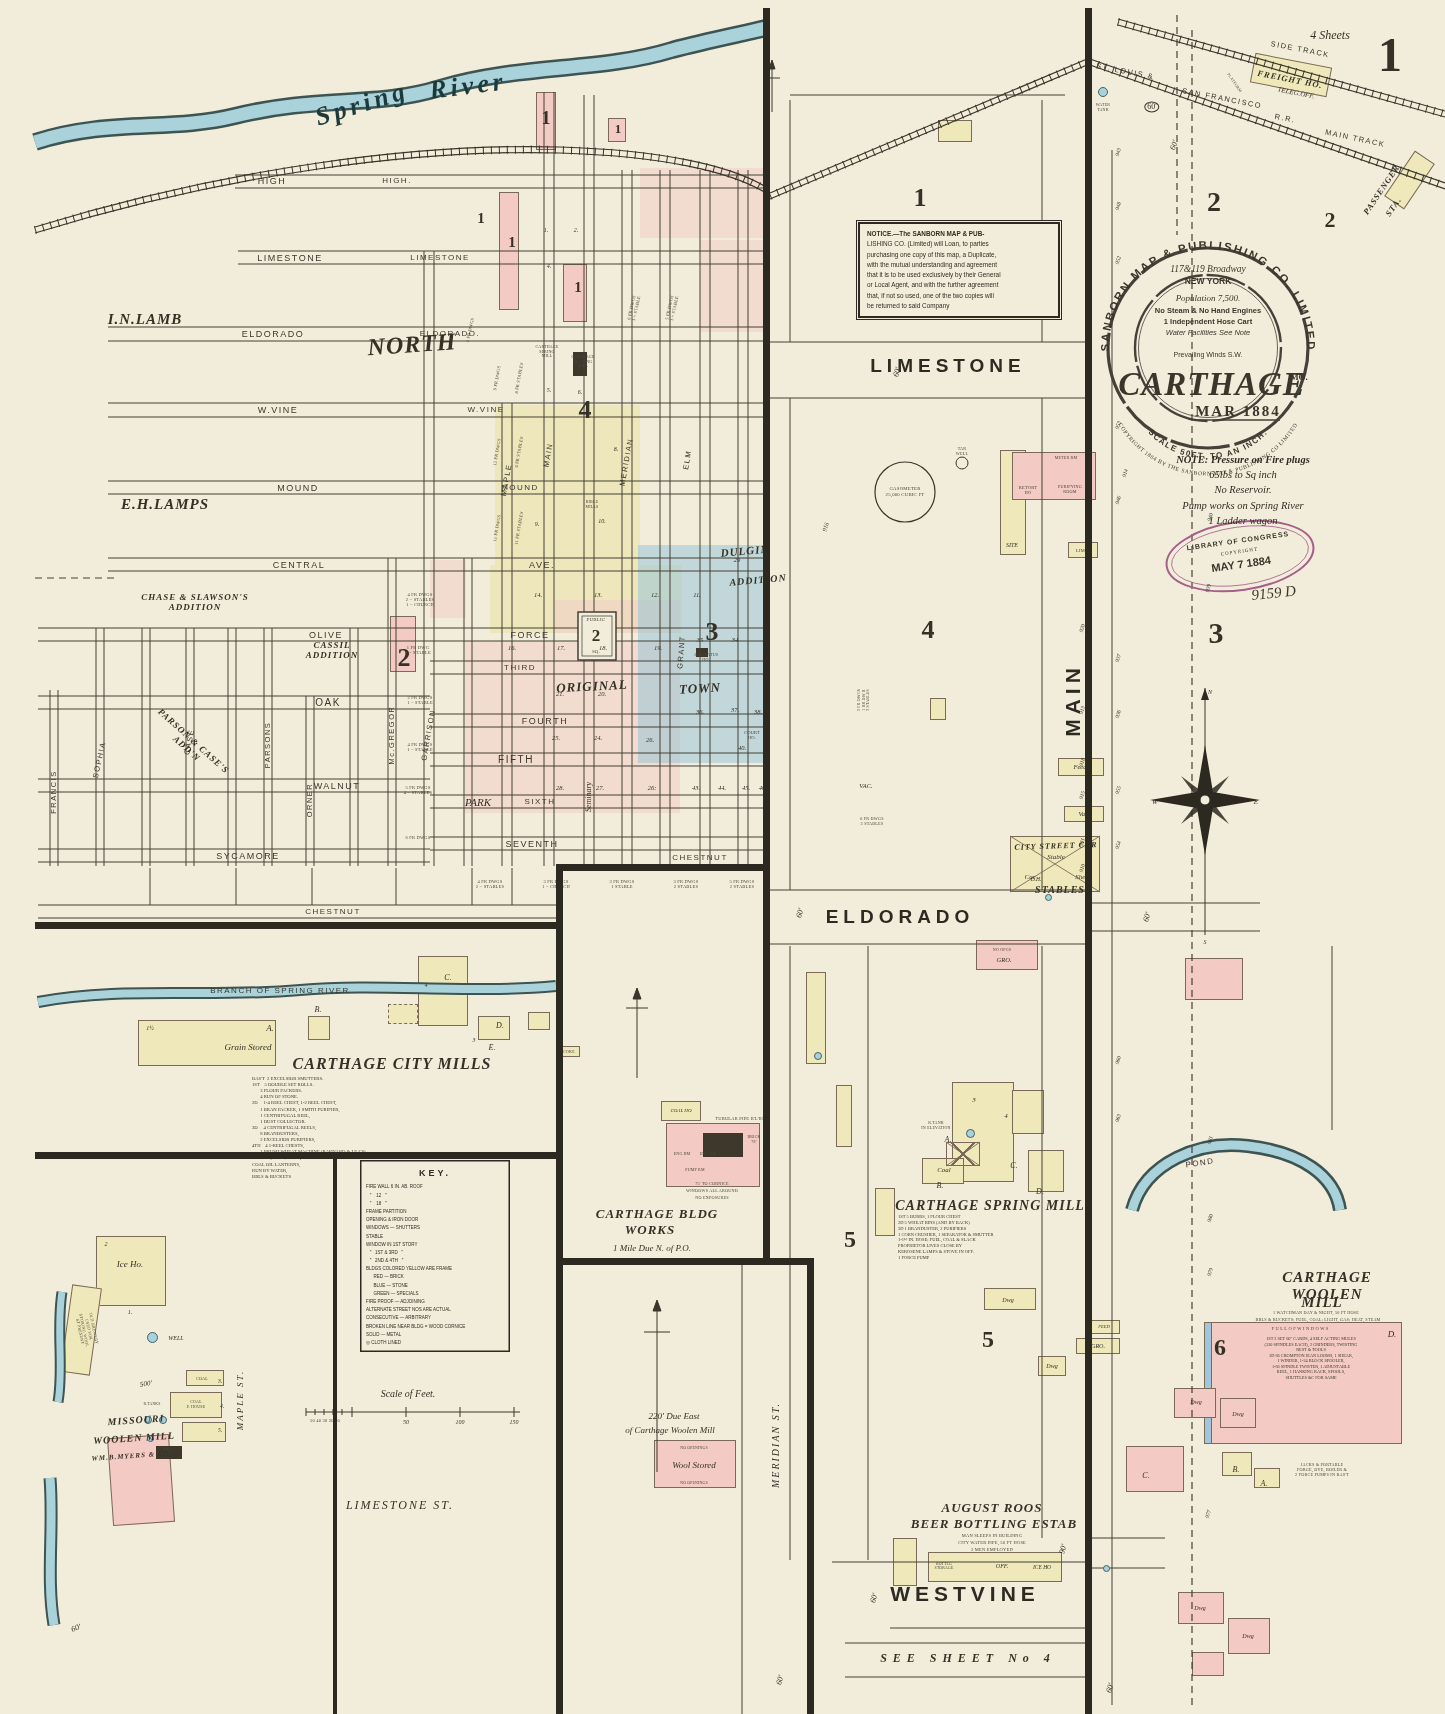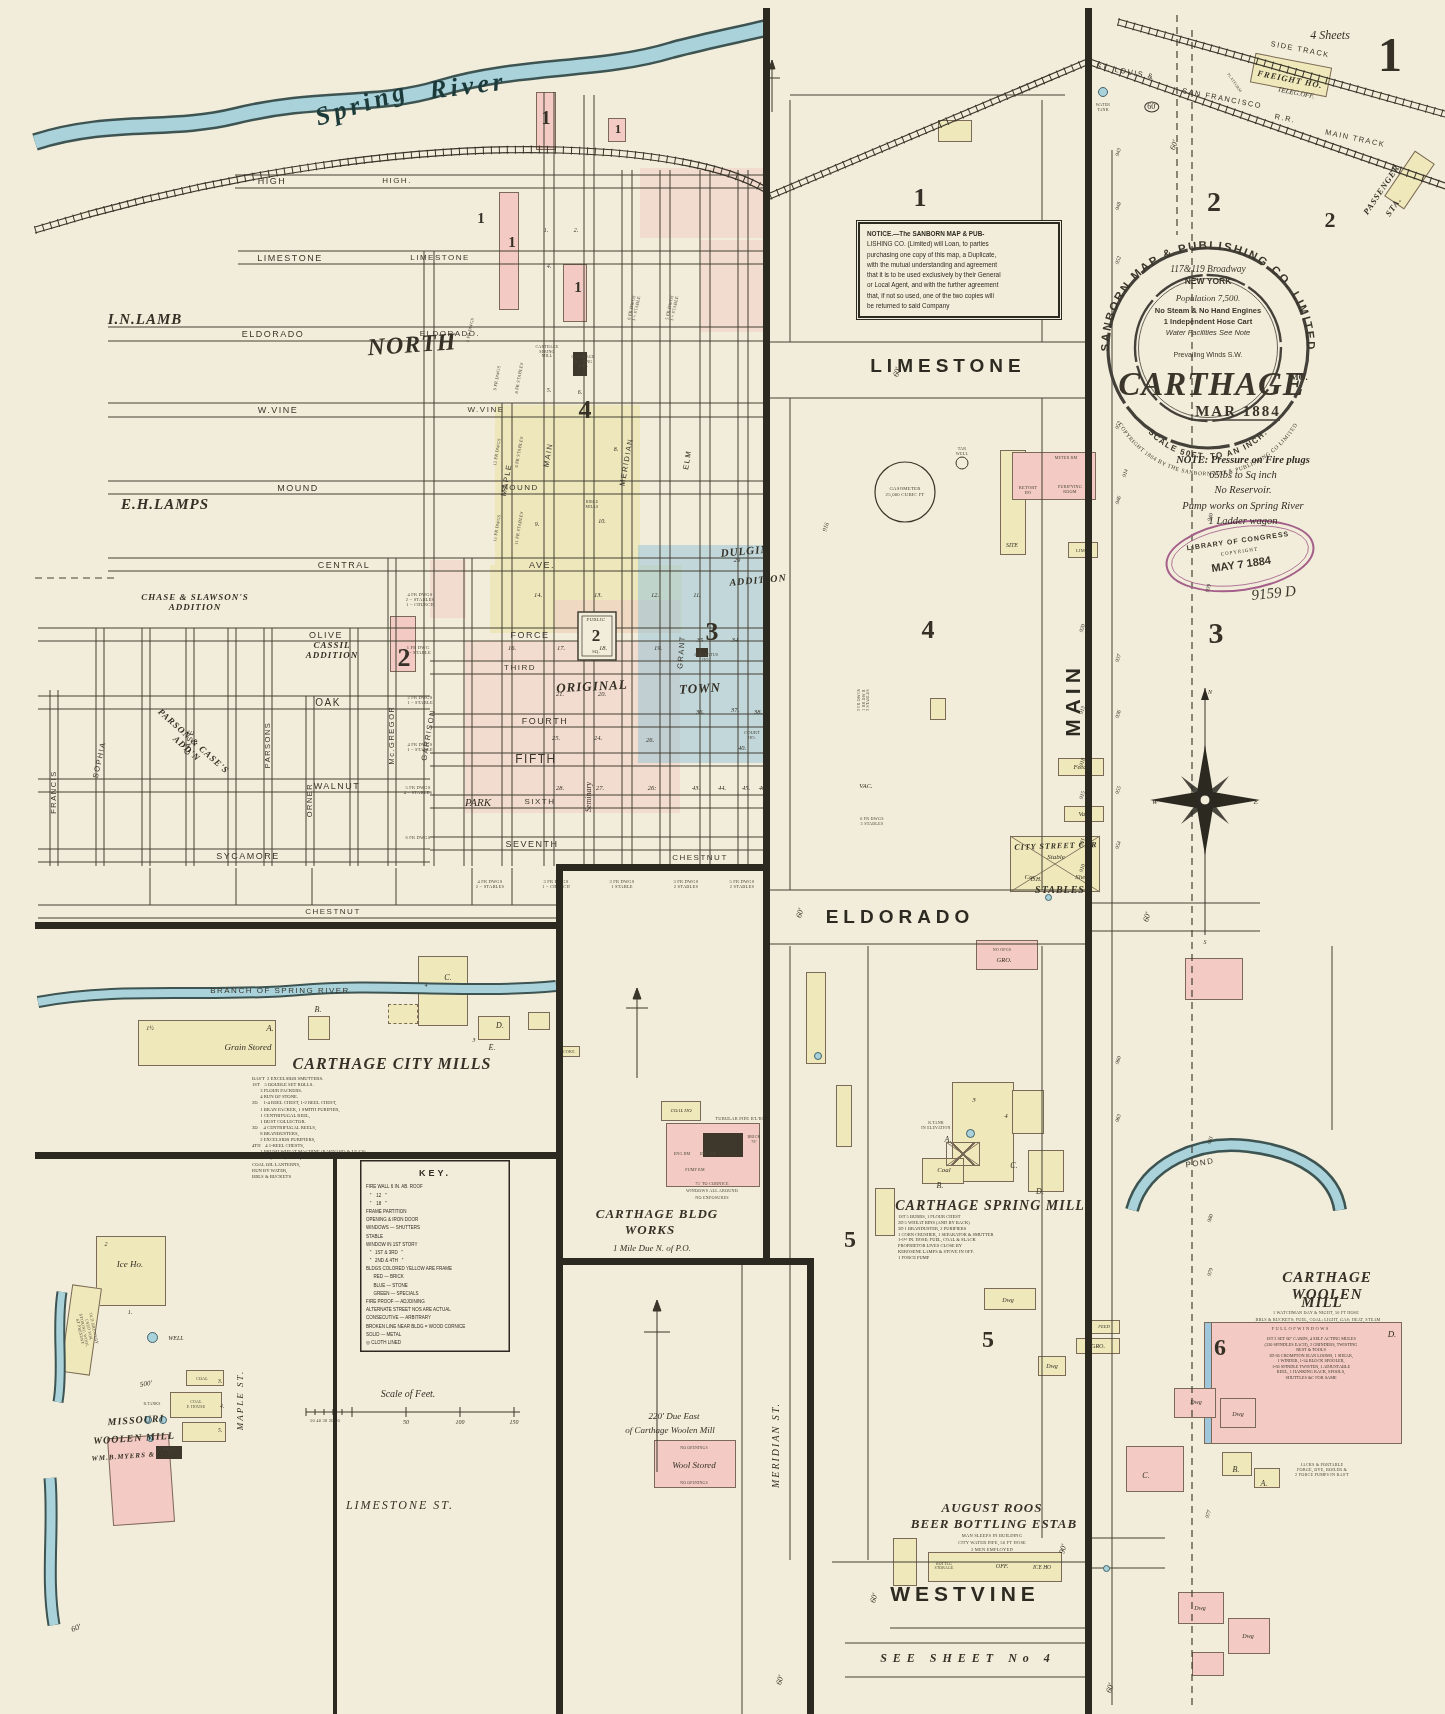--- a/index.html
+++ b/index.html
@@ -284,28 +284,28 @@
       <div class="lbl street" style="left: 272px; top: 181px; font-size: 9px; transform: translate(-50%, -50%);">HIGH</div>
       <div class="lbl street" style="left: 397px; top: 181px; font-size: 8px; transform: translate(-50%, -50%);">HIGH.</div>
       <div class="lbl street" style="left: 290px; top: 258px; font-size: 9px; transform: translate(-50%, -50%);">LIMESTONE</div>
       <div class="lbl street" style="left: 440px; top: 258px; font-size: 8px; transform: translate(-50%, -50%);">LIMESTONE</div>
       <div class="lbl street" style="left: 273px; top: 334px; font-size: 9px; transform: translate(-50%, -50%);">ELDORADO</div>
       <div class="lbl street" style="left: 450px; top: 334px; font-size: 8px; transform: translate(-50%, -50%);">ELDORADO.</div>
       <div class="lbl street" style="left: 278px; top: 410px; font-size: 9px; transform: translate(-50%, -50%);">W.VINE</div>
       <div class="lbl street" style="left: 486px; top: 410px; font-size: 8px; transform: translate(-50%, -50%);">W.VINE</div>
       <div class="lbl street" style="left: 298px; top: 488px; font-size: 9px; transform: translate(-50%, -50%);">MOUND</div>
       <div class="lbl street" style="left: 520px; top: 488px; font-size: 8px; transform: translate(-50%, -50%);">MOUND</div>
-      <div class="lbl street" style="left: 299px; top: 565px; font-size: 9px; transform: translate(-50%, -50%); margin-left: 45px;">CENTRAL</div>
+      <div class="lbl street" style="left: 299px; top: 565px; font-size: 9px; transform: translate(-50%, -50%);">CENTRAL</div>
       <div class="lbl street" style="left: 542px; top: 565px; font-size: 9px; transform: translate(-50%, -50%);">AVE.</div>
       <div class="lbl street" style="left: 326px; top: 635px; font-size: 9px; transform: translate(-50%, -50%);">OLIVE</div>
       <div class="lbl street" style="left: 530px; top: 635px; font-size: 9px; transform: translate(-50%, -50%);">FORCE</div>
       <div class="lbl street" style="left: 520px; top: 668px; font-size: 8px; transform: translate(-50%, -50%);">THIRD</div>
       <div class="lbl street" style="left: 328px; top: 703px; font-size: 10px; transform: translate(-50%, -50%);">OAK</div>
       <div class="lbl street" style="left: 545px; top: 721px; font-size: 9px; transform: translate(-50%, -50%);">FOURTH</div>
-      <div class="lbl street" style="left: 536px; top: 760px; font-size: 12px; transform: translate(-50%, -50%);">FIFTH</div>
+      <div class="lbl street" style="left: 516px; top: 760px; font-size: 10px; transform: translate(-50%, -50%);">FIFTH</div>
       <div class="lbl street" style="left: 337px; top: 786px; font-size: 9px; transform: translate(-50%, -50%);">WALNUT</div>
       <div class="lbl street" style="left: 540px; top: 802px; font-size: 8px; transform: translate(-50%, -50%);">SIXTH</div>
       <div class="lbl street" style="left: 532px; top: 844px; font-size: 9px; transform: translate(-50%, -50%);">SEVENTH</div>
       <div class="lbl street" style="left: 248px; top: 856px; font-size: 9px; transform: translate(-50%, -50%);">SYCAMORE</div>
       <div class="lbl street" style="left: 700px; top: 858px; font-size: 8px; transform: translate(-50%, -50%);">CHESTNUT</div>
       <div class="lbl street" style="left: 333px; top: 912px; font-size: 8px; transform: translate(-50%, -50%);">CHESTNUT</div>
       <div class="lbl script" style="left: 478px; top: 802px; font-size: 11px; transform: translate(-50%, -50%);">PARK</div>
       <div class="lbl script" style="left: 589px; top: 797px; font-size: 8px; transform: translate(-50%, -50%) rotate(-90deg);">Seminary</div>
       <div class="lbl street" style="left: 54px; top: 792px; font-size: 7.5px; transform: translate(-50%, -50%) rotate(-90deg);">FRANCIS</div>
       <div class="lbl street" style="left: 100px; top: 760px; font-size: 7.5px; transform: translate(-50%, -50%) rotate(-78deg);">SOPHIA</div>

